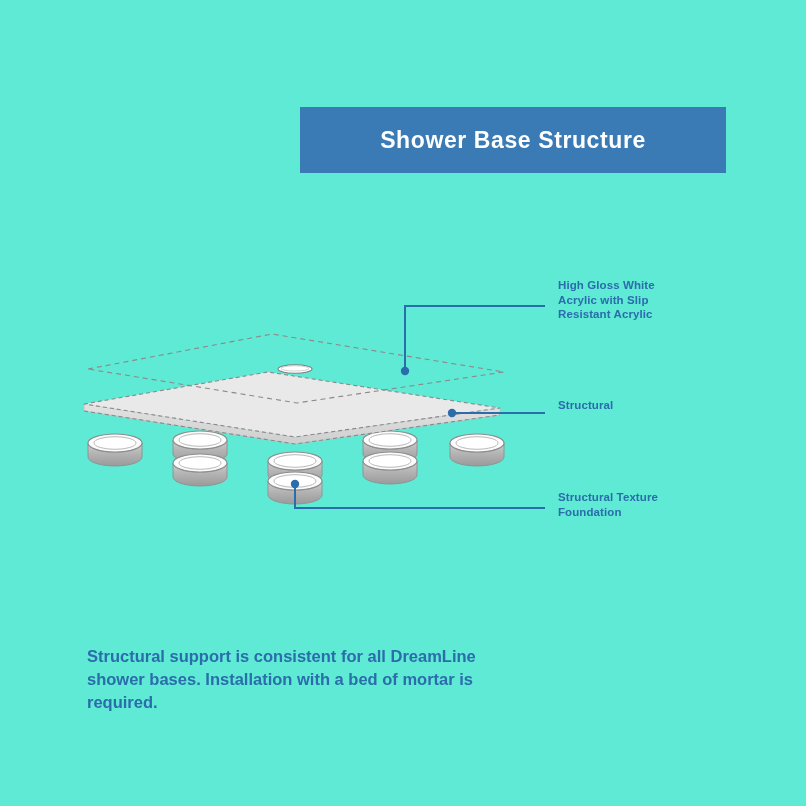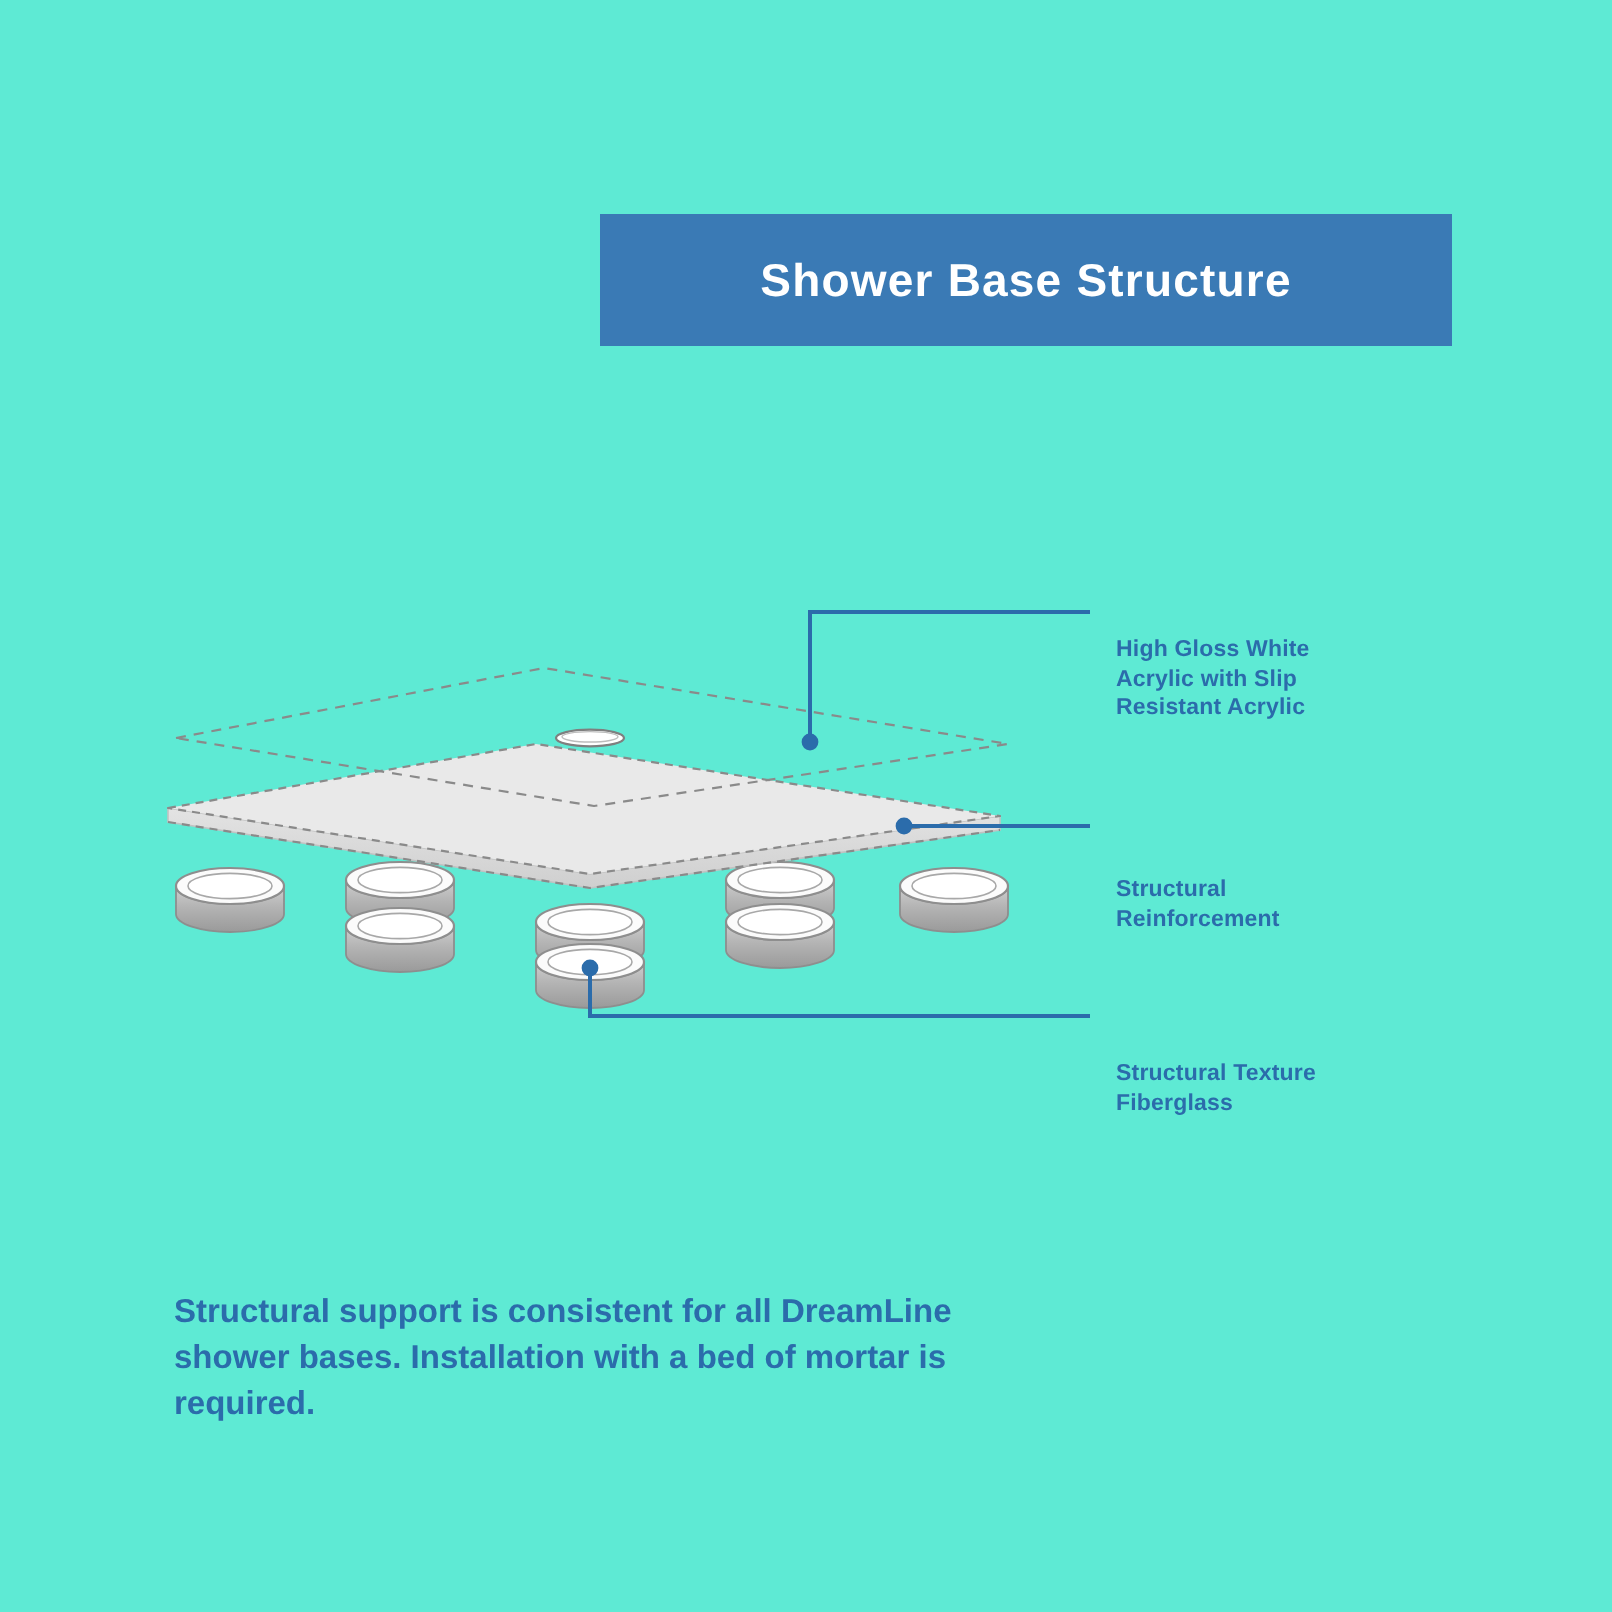--- a/index.html
+++ b/index.html
@@ -50,21 +50,20 @@
 
   
   .callout-label {
     position: absolute;
     color: #2b6cab;
     font-size: 11.5px;
     font-weight: bold;
     line-height: 14.5px;
     font-family: "Liberation Sans", sans-serif;
     letter-spacing: 0.1px;
-    margin-top: 40px;
   }
   #callout-acrylic { left: 558px; top: 278px; width: 190px; }
   #callout-fiberglass { left: 558px; top: 398px; width: 190px; }
   #callout-foundation { left: 558px; top: 490px; width: 190px; }
 
   
   #footer-note {
     position: absolute;
     left: 87px;
     top: 645px;
@@ -190,23 +189,22 @@
   </svg>
 
   <div id="callout-acrylic" class="callout-label">
     <div>High Gloss White</div>
     <div>Acrylic with Slip</div>
     <div>Resistant Acrylic</div>
   </div>
 
   <div id="callout-fiberglass" class="callout-label">
     <div>Structural</div>
-    <div>Reinforcement</div>
   </div>
 
   <div id="callout-foundation" class="callout-label">
     <div>Structural Texture</div>
-    <div>Fiberglass</div>
+    <div>Foundation</div>
   </div>
 
   <div id="footer-note">Structural support is consistent for all DreamLine shower bases. Installation with a bed of mortar is required.</div>
 
 </div>
 
 </body></html>

